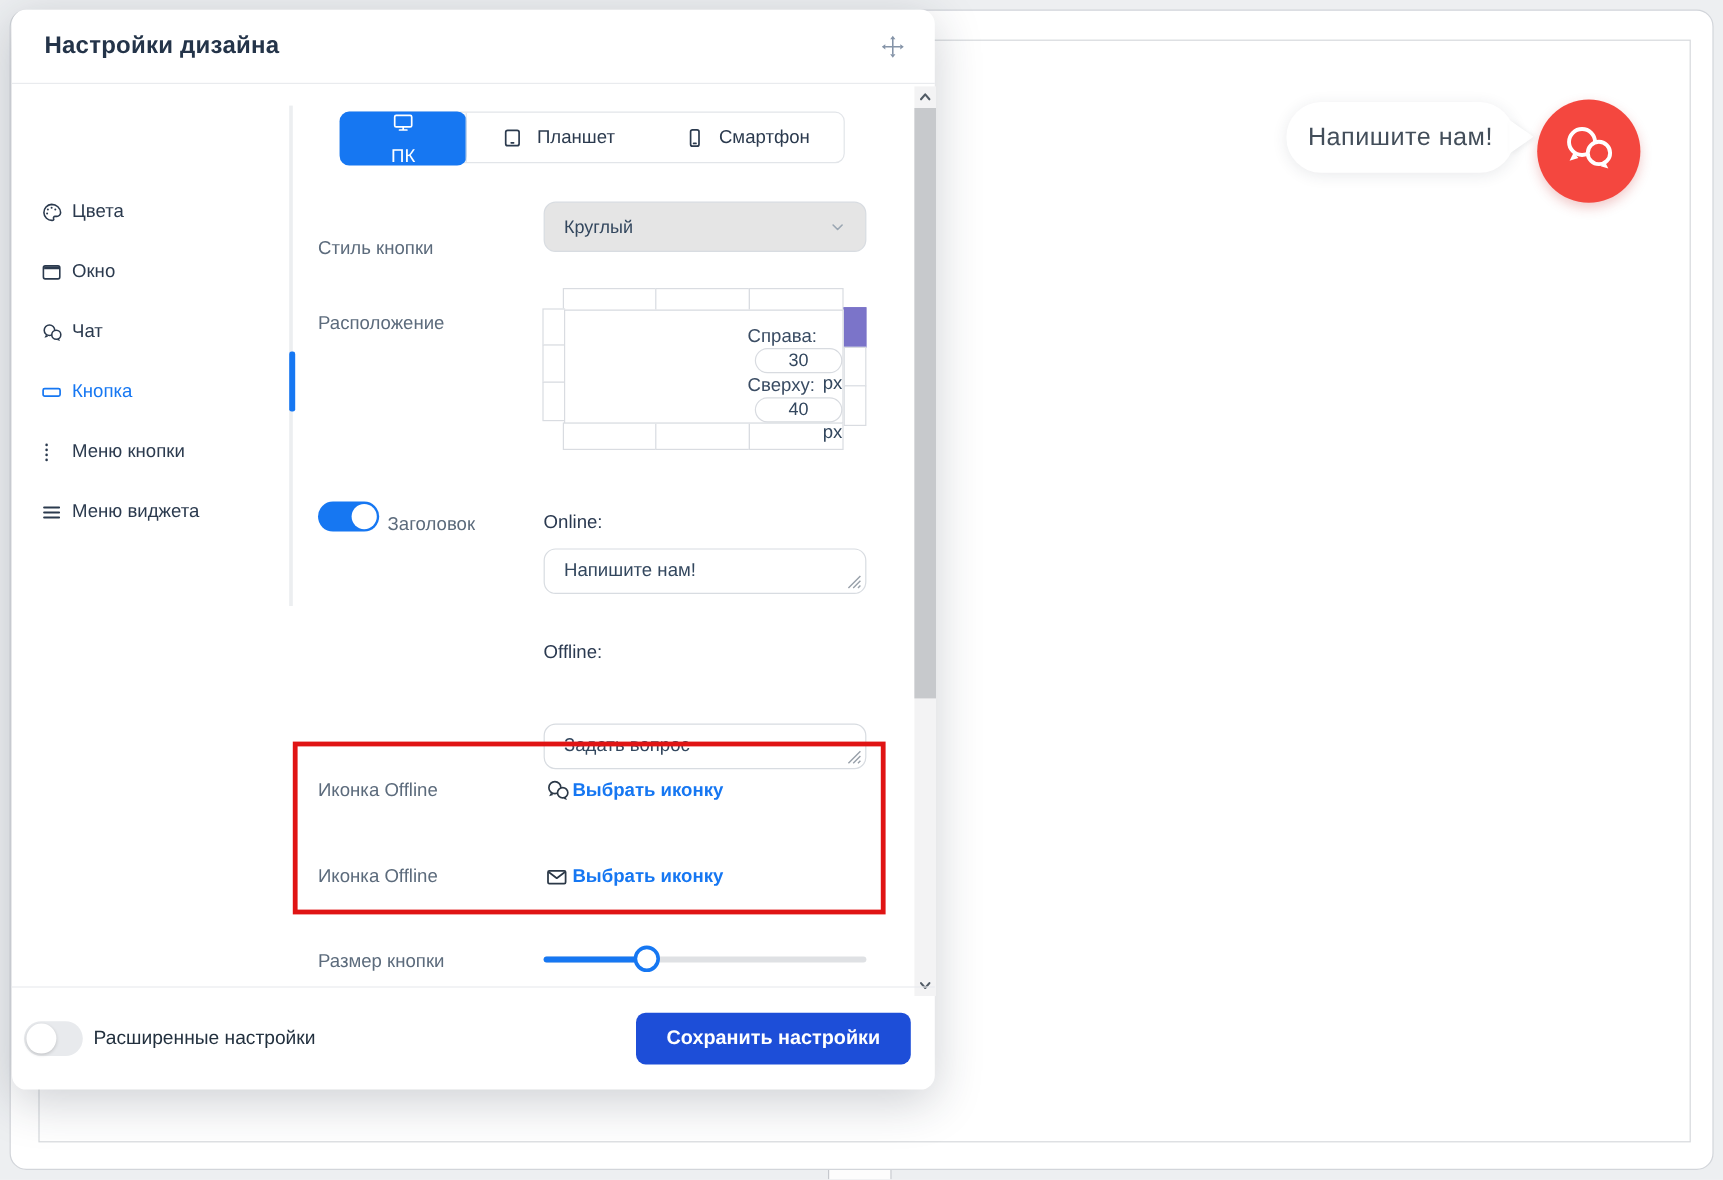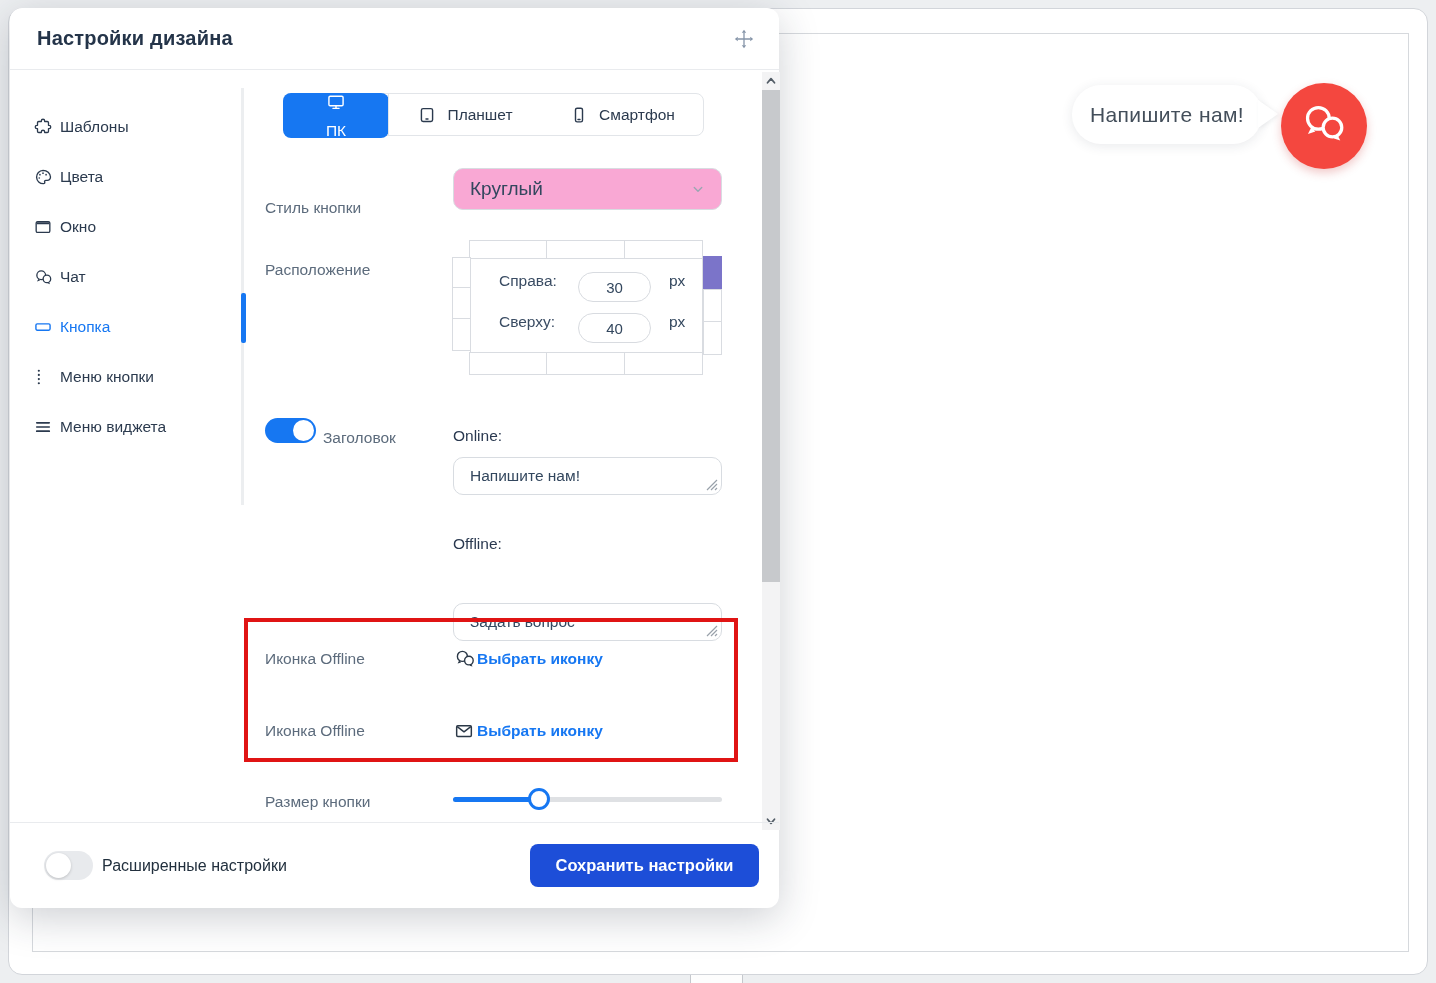--- a/index.html
+++ b/index.html
@@ -49,38 +49,38 @@
   .tab-pc{width:104px;flex-direction:column;}
   .tab-phone{width:162px;}
   .tab-tablet{width:153px;border-left:1px solid #e2e5e9;}
   .tab.active{background:#1677f2;color:#fff;border-radius:8px;margin:-1px;height:45px;width:106px;}
 
   .field-label{font-size:15.5px;color:#5c6b7c;}
   .sub-label{font-size:15.5px;color:#2a3950;}
 
   
   .dropdown{left:443px;top:160px;width:269px;height:42px;border:1px solid #d8dce1;border-radius:10px;
-    display:flex;align-items:center;padding:0 14px 0 16px;font-size:19px;color:#33475e;cursor:pointer;background:#f9a8d4;}
+    display:flex;align-items:center;padding:0 14px 0 16px;font-size:15px;color:#33475e;cursor:pointer;background:#e5e5e5;}
   .dropdown .chev{margin-left:auto;width:18px;height:18px;color:#9aa6b2;}
 
   
   .posgrid{left:442px;top:232px;width:270px;height:135px;}
   .pg-cell{border:1px solid #d9dce1;background:#fff;}
   .pg-row{position:absolute;display:flex;}
   .pg-row .pg-cell{margin-left:-1px;}
   .pg-col{position:absolute;display:flex;flex-direction:column;}
   .pg-col .pg-cell{margin-top:-1px;}
   .pg-top{left:18px;top:0;height:19px;}
   .pg-bottom{left:18px;top:112px;height:23px;}
   .pg-left{left:0;top:18px;width:19px;}
   .pg-right{left:251px;top:17px;width:19px;}
   .pg-sel{background:#7b74c9;border-color:#7b74c9;}
   .pg-panel{position:absolute;left:18px;top:18px;width:233px;height:95px;background:#fff;
     border:1px solid #d9dce1;padding:13px 0 0 28px;}
-  .pg-line{display:flex;align-items:flex-start;height:30px;margin-bottom:11px;}
+  .pg-line{display:flex;align-items:flex-end;height:30px;margin-bottom:11px;flex-direction:column;}
   .pg-line .lbl{width:79px;font-size:15.5px;color:#3a4c63;}
   .pg-input{width:73px;height:30px;border:1px solid #d8dbe0;border-radius:15px;text-align:center;
     font-size:15px;color:#33475e;font-family:"Liberation Sans",sans-serif;outline:none;}
   .pg-unit{margin-left:18px;font-size:15.5px;color:#33475e;}
 
   
   .toggle-on{left:255px;top:410px;width:51px;height:25px;border-radius:13px;background:#1677f2;cursor:pointer;}
   .toggle-on .knob{position:absolute;right:2px;top:2px;width:21px;height:21px;border-radius:50%;background:#fff;}
   .toggle-off{width:49px;height:29px;border-radius:15px;background:#e8eaed;cursor:pointer;position:relative;}
   .toggle-off .knob{position:absolute;left:2px;top:2px;width:25px;height:25px;border-radius:50%;background:#fff;
@@ -105,21 +105,21 @@
   .slider .thumb{position:absolute;top:2px;width:22px;height:22px;border-radius:50%;background:#fff;
     border:3px solid #1677f2;}
 
   
   .scrollbar{left:752px;top:64px;width:18px;height:758px;background:#f3f3f4;}
   .sb-btn{position:absolute;left:0;width:18px;height:18px;display:flex;align-items:center;justify-content:center;color:#525c66;cursor:pointer;}
   .sb-thumb{position:absolute;left:0;top:18px;width:18px;height:492px;background:#c7c9cc;cursor:grab;}
 
   
   .modal-footer{position:absolute;left:0;bottom:0;right:0;height:86px;border-top:1px solid #e9ebee;
-    display:flex;align-items:center;padding:0 20px 0 34px;}
+    display:flex;align-items:center;padding:0 20px 0 10px;}
   .footer-label{margin-left:9px;font-size:16px;color:#22303e;}
   .save-btn{margin-left:auto;width:229px;height:43px;background:#1d4ed8;color:#fff;border:none;
     border-radius:8px;font-size:16.5px;font-weight:600;font-family:"Liberation Sans",sans-serif;cursor:pointer;}
 </style>
 </head>
 <body>
 
 <div class="screen">
 
   <div class="abs page-card">
@@ -146,28 +146,20 @@
     <div class="modal-header">
       <span class="modal-title">Настройки дизайна</span>
       <span class="move-handle">
         <svg viewBox="0 0 24 24" width="22" height="22" fill="#8594a8" stroke="#8594a8" stroke-width="1.4">
           <path d="M12 5v14M5 12h14" fill="none"></path>
           <path d="M12 2l2.4 3.2h-4.8zM12 22l2.4-3.2h-4.8zM2 12l3.2-2.4v4.8zM22 12l-3.2-2.4v4.8z" stroke="none"></path>
         </svg>
       </span>
     </div>
 
-    <div class="side-item" style="top:94px">
-      <span class="s-ico">
-        <svg width="20" height="20" viewBox="0 0 24 24" fill="none" stroke="currentColor" stroke-width="1.6" stroke-linejoin="round">
-          <path d="M10 4.7a2 2 0 0 1 4 0V5.4h3.1A1.5 1.5 0 0 1 18.6 6.9V10h.7a2 2 0 0 1 0 4h-.7v3.1a1.5 1.5 0 0 1-1.5 1.5H14v-.7a2 2 0 0 0-4 0v.7H6.9a1.5 1.5 0 0 1-1.5-1.5V14h-.7a2 2 0 0 1 0-4h.7V6.9a1.5 1.5 0 0 1 1.5-1.5H10z"></path>
-        </svg>
-      </span>
-      <span>Шаблоны</span>
-    </div>
     <div class="side-item" style="top:144px">
       <span class="s-ico">
         <svg width="20" height="20" viewBox="0 0 24 24" fill="none" stroke="currentColor" stroke-width="1.6">
           <path d="M12 4a8 8 0 1 0 .6 16c1.4 0 1.9-.9 1.4-1.8-.5-1.1.2-2.2 1.5-2.2h1.6A3.8 3.8 0 0 0 21 12.1C20.8 7.6 16.9 4 12 4z"></path>
           <circle cx="8.3" cy="9.2" r="1" fill="currentColor" stroke="none"></circle>
           <circle cx="12" cy="7.4" r="1" fill="currentColor" stroke="none"></circle>
           <circle cx="15.7" cy="9.2" r="1" fill="currentColor" stroke="none"></circle>
           <circle cx="7.5" cy="13.2" r="1" fill="currentColor" stroke="none"></circle>
         </svg>
       </span>

